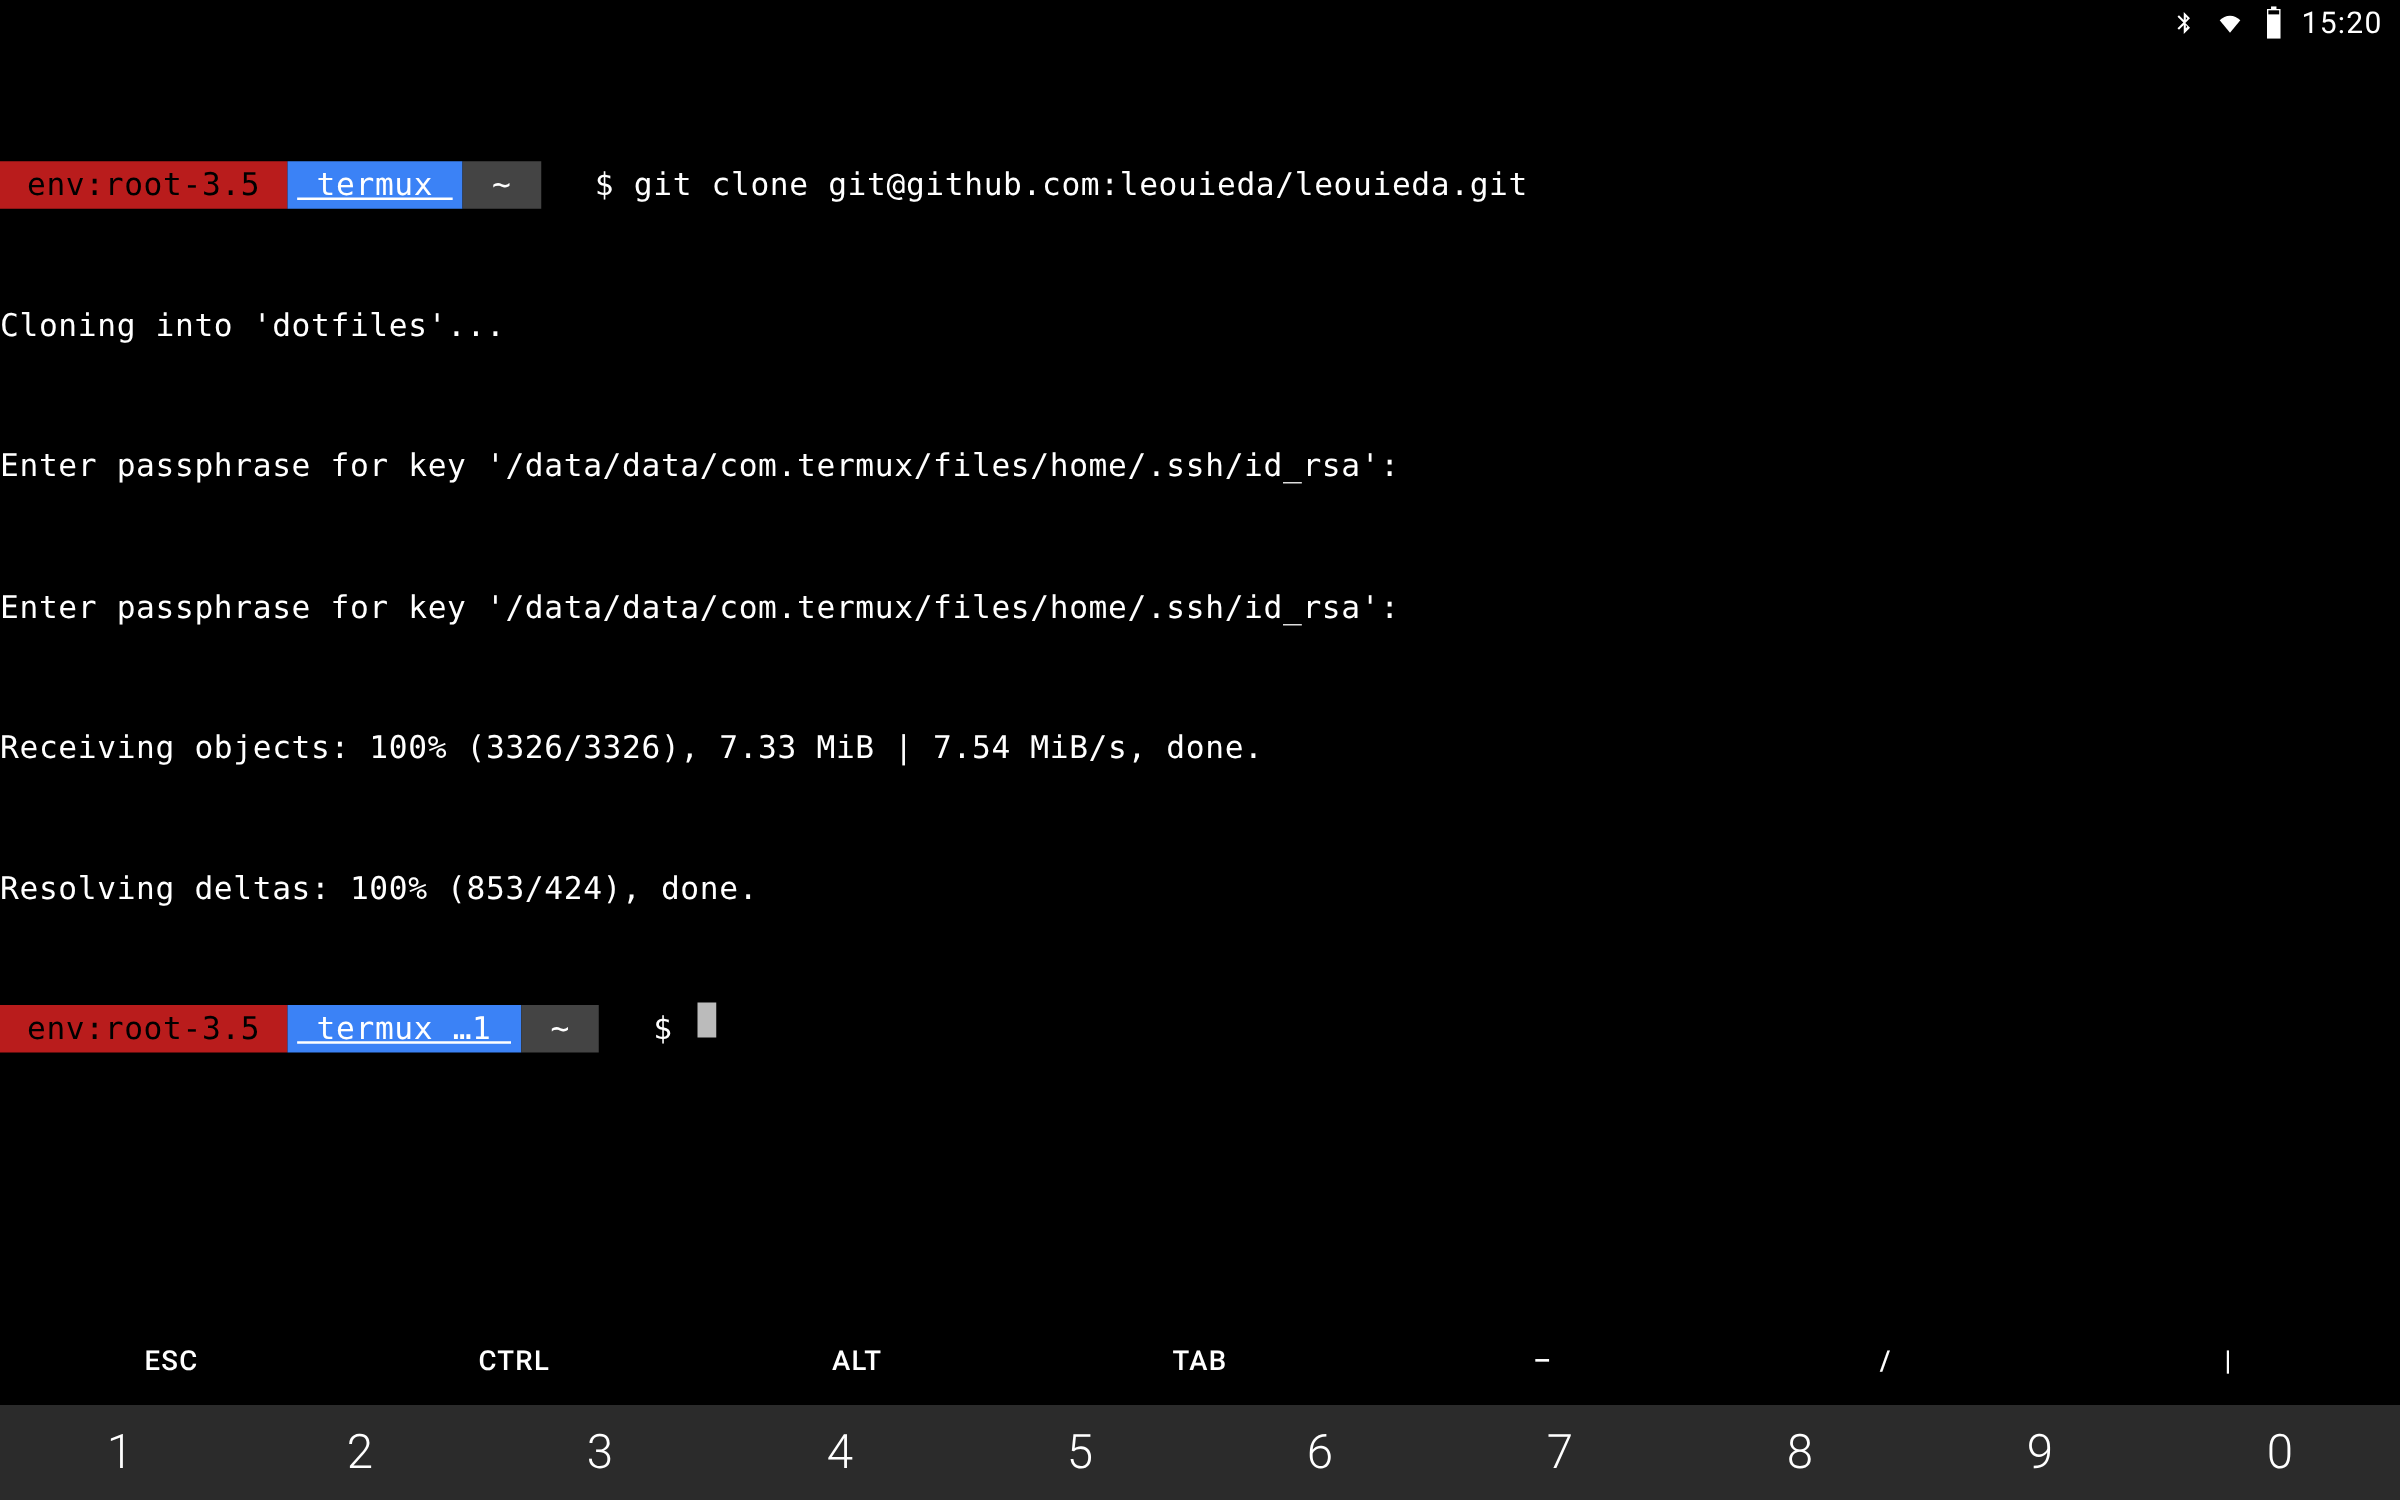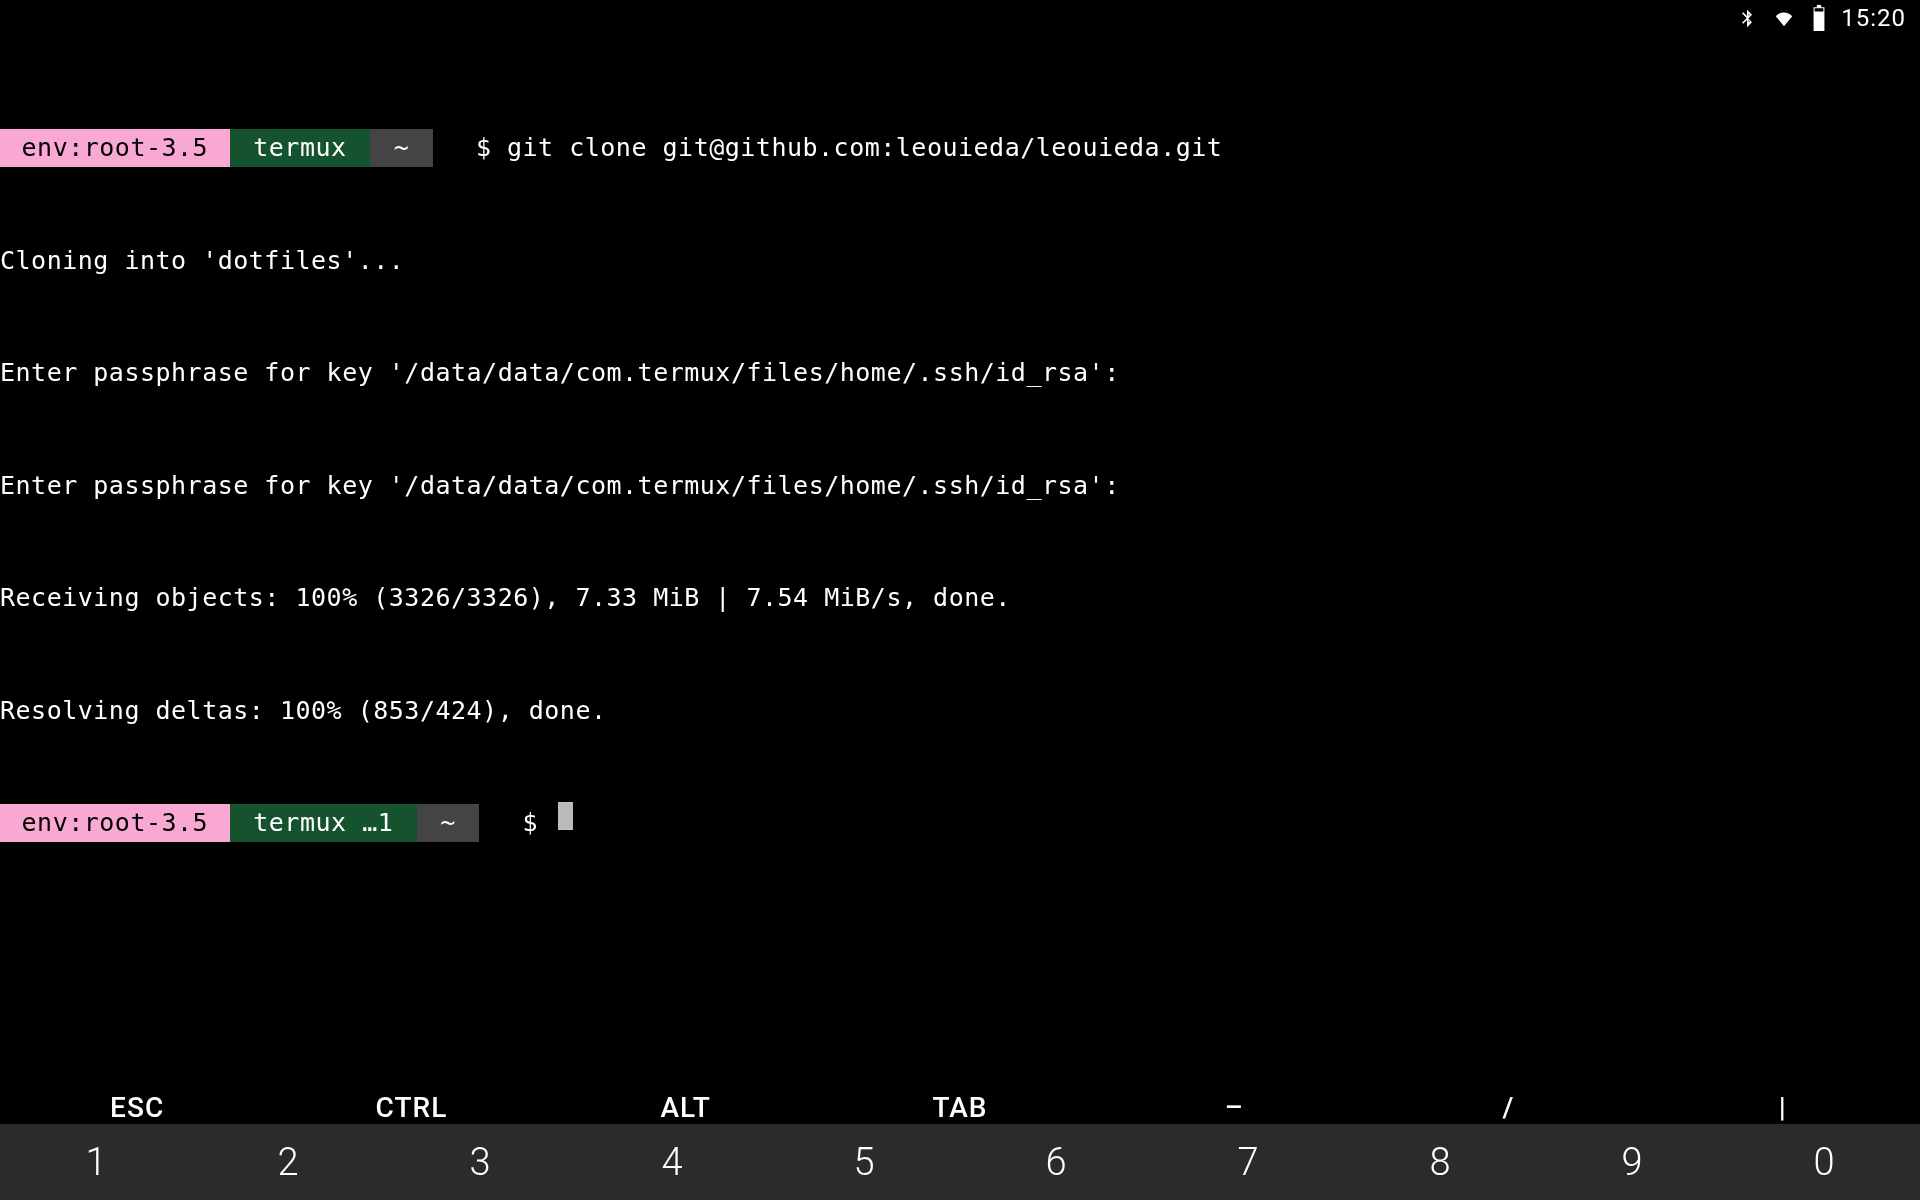--- a/index.html
+++ b/index.html
@@ -20,34 +20,34 @@
   .statusbar .clock { font-weight:400; letter-spacing:1px; }
   
   .terminal {
     padding: 18px 0 0 0;
     font-size: 25px;
     line-height: 1.5;
     letter-spacing: 0.5px;
     white-space: pre;
   }
   .line { display:flex; flex-wrap:nowrap; }
-  .seg-env  { background:#f9a8d4; color:#000; padding:0 6px; }
-  .seg-host { background:#14532d; color:#fff; padding:0 8px; }
+  .seg-env  { background:#b91c1c; color:#000; padding:0 6px; }
+  .seg-host { background:#3b82f6; color:#fff; padding:0 8px;text-decoration:underline; }
   .seg-path { background:#444;    color:#fff; padding:0 8px; }
   .seg-prompt { padding-left:12px; }
   .cursor {
     display:inline-block; width:15px; height:28px;
     background:#bbb; vertical-align:middle; margin-left:4px;
     transform:translateY(-2px);
   }
   
   .extra-keys {
-    display:flex; height:70px; align-items:flex-end;
+    display:flex; height:70px; align-items:center;
     font-family:"Roboto","Segoe UI",Arial,sans-serif;
-    font-size:28px; font-weight:500; letter-spacing:1px;
+    font-size:22px; font-weight:500; letter-spacing:1px;
   }
   .extra-keys .xk {
     flex:1; text-align:center; cursor:pointer;
   }
   
   .kbd { width:100%; }
   .numrow {
     display:flex; background:#2b2b2b; height:76px;
     font-family:"Roboto",Arial,sans-serif; font-size:38px; font-weight:300;
   }

